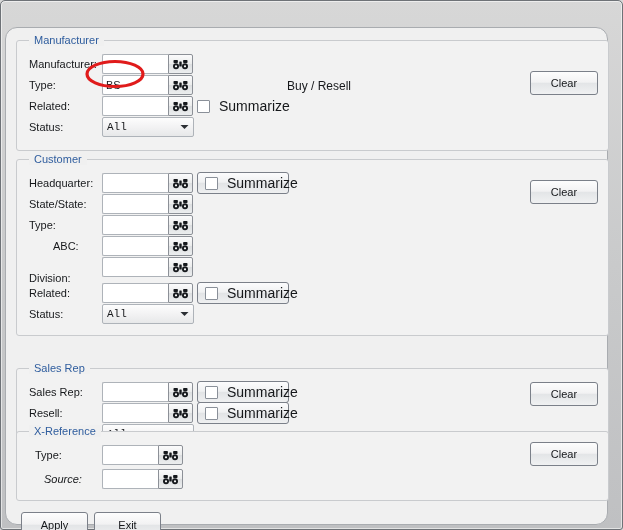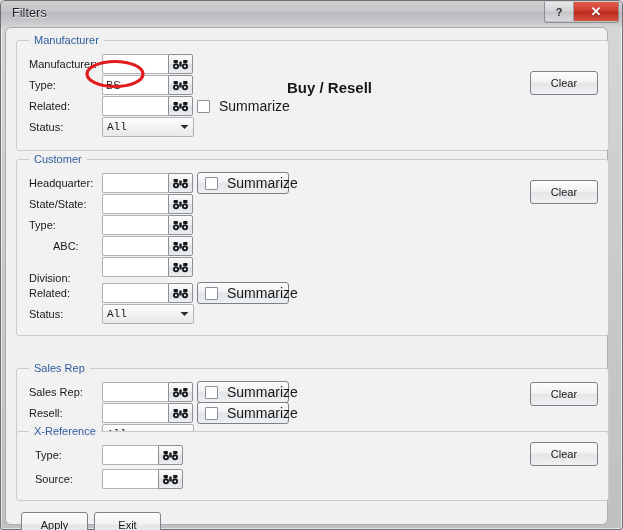--- a/index.html
+++ b/index.html
@@ -84,21 +84,21 @@
   
   .client {
     position: absolute;
     left: 4px;
     top: 26px;
     width: 603px;
     height: 498px;
     box-sizing: border-box;
     background: #f0f0f0;
     border: 1px solid #a9acb0;
-    border-radius: 6px;
+    border-radius: 12px;
     padding-left: 44px;
   }
 
   
   .group {
     position: absolute;
     box-sizing: border-box;
     border: 1px solid #c9cbce;
     border-radius: 3px;
     background: #f2f2f2;
@@ -235,49 +235,41 @@
     color: #16181b;
     cursor: pointer;
   }
   .btn-clear { width: 68px; height: 24px; }
   .btn-bottom { width: 67px; height: 26px; }
   .btn u { text-decoration: underline; }
 
   
   .static-text {
     position: absolute;
-    font-size: 15px;
+    font-size: 12px;
     color: #16181b;
     white-space: nowrap;
-    font-weight: bold;
   }
 
   
   .annotation {
     position: absolute;
     left: 83px;
     top: 58px;
     width: 62px;
     height: 30px;
     pointer-events: none;
     z-index: 40;
   }
 </style>
 </head>
 <body>
 
 <div class="window">
 
-  <div class="titlebar">
-    <div class="title-text">Filters</div>
-    <div class="winbtns">
-      <div class="winbtn">?</div>
-      <div class="winbtn close">✕</div>
-    </div>
-  </div>
 
   <div class="client">
 
     <div class="group grp-manufacturer">
       <div class="group-legend">Manufacturer</div>
 
       <div class="field-label" style="left:12px; top:17px;">Manufacturer:</div>
       <div class="lookup" style="left:85px; top:13px;">
         <input style="width: 66px;" value="">
         <div class="lookup-btn">
@@ -555,21 +547,21 @@
                 <circle cx="3" cy="7.3" r="3"></circle>
                 <circle cx="12" cy="7.3" r="3"></circle>
                 <rect x="6.3" y="2.4" width="2.4" height="5.2" rx="0.6"></rect>
                 <circle cx="3" cy="7.3" r="1.1" fill="#ffffff"></circle>
                 <circle cx="12" cy="7.3" r="1.1" fill="#ffffff"></circle>
               </g>
             </svg>
         </div>
       </div>
 
-      <div class="field-label" style="left:18px; top:41px;">Source:</div>
+      <div class="field-label" style="left:27px; top:41px;font-style:italic;">Source:</div>
       <div class="lookup" style="left:85px; top:37px;">
         <input style="width: 56px;" value="">
         <div class="lookup-btn">
           <svg width="15" height="11" viewBox="0 0 15 11">
               <g fill="#15181c">
                 <rect x="0.5" y="1" width="4.4" height="3" rx="0.8"></rect>
                 <rect x="10.1" y="1" width="4.4" height="3" rx="0.8"></rect>
                 <circle cx="3" cy="7.3" r="3"></circle>
                 <circle cx="12" cy="7.3" r="3"></circle>
                 <rect x="6.3" y="2.4" width="2.4" height="5.2" rx="0.6"></rect>

